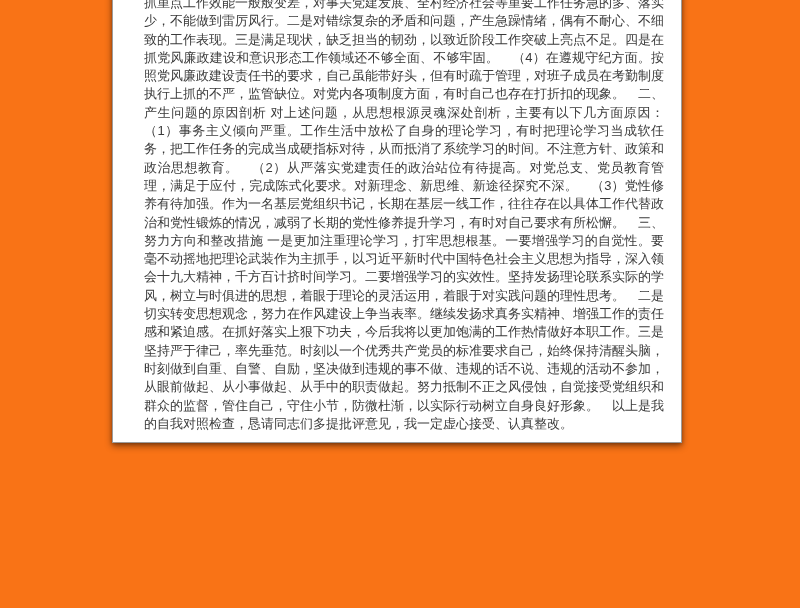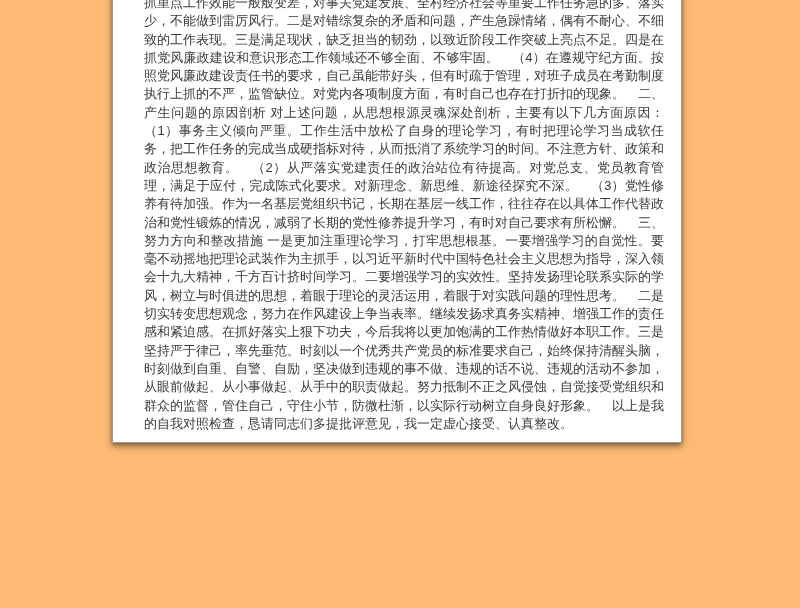--- a/index.html
+++ b/index.html
@@ -5,21 +5,21 @@
   html, body {
     margin: 0;
     padding: 0;
     background: #ffffff;
   }
   .viewport {
     position: relative;
     width: 800px;
     height: 608px;
     overflow: hidden;
-    background: #fdba74;
+    background: #f97316;
   }
   
   .sheet {
     position: absolute;
     left: 112px;
     top: -60px;
     width: 570px;
     height: 503px;
     box-sizing: border-box;
     background: #ffffff;

